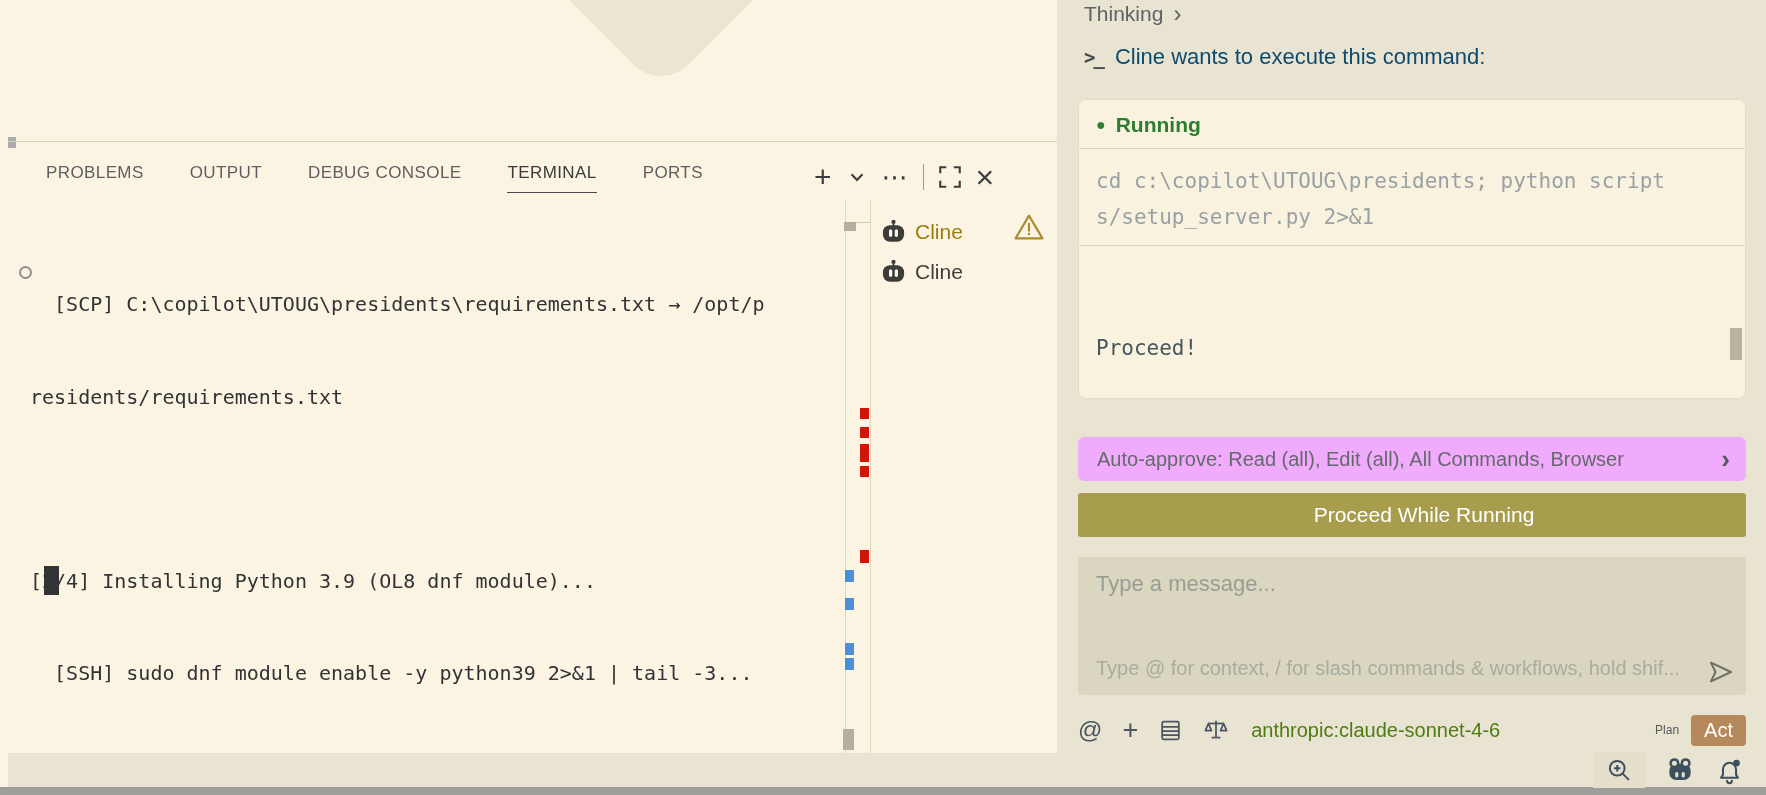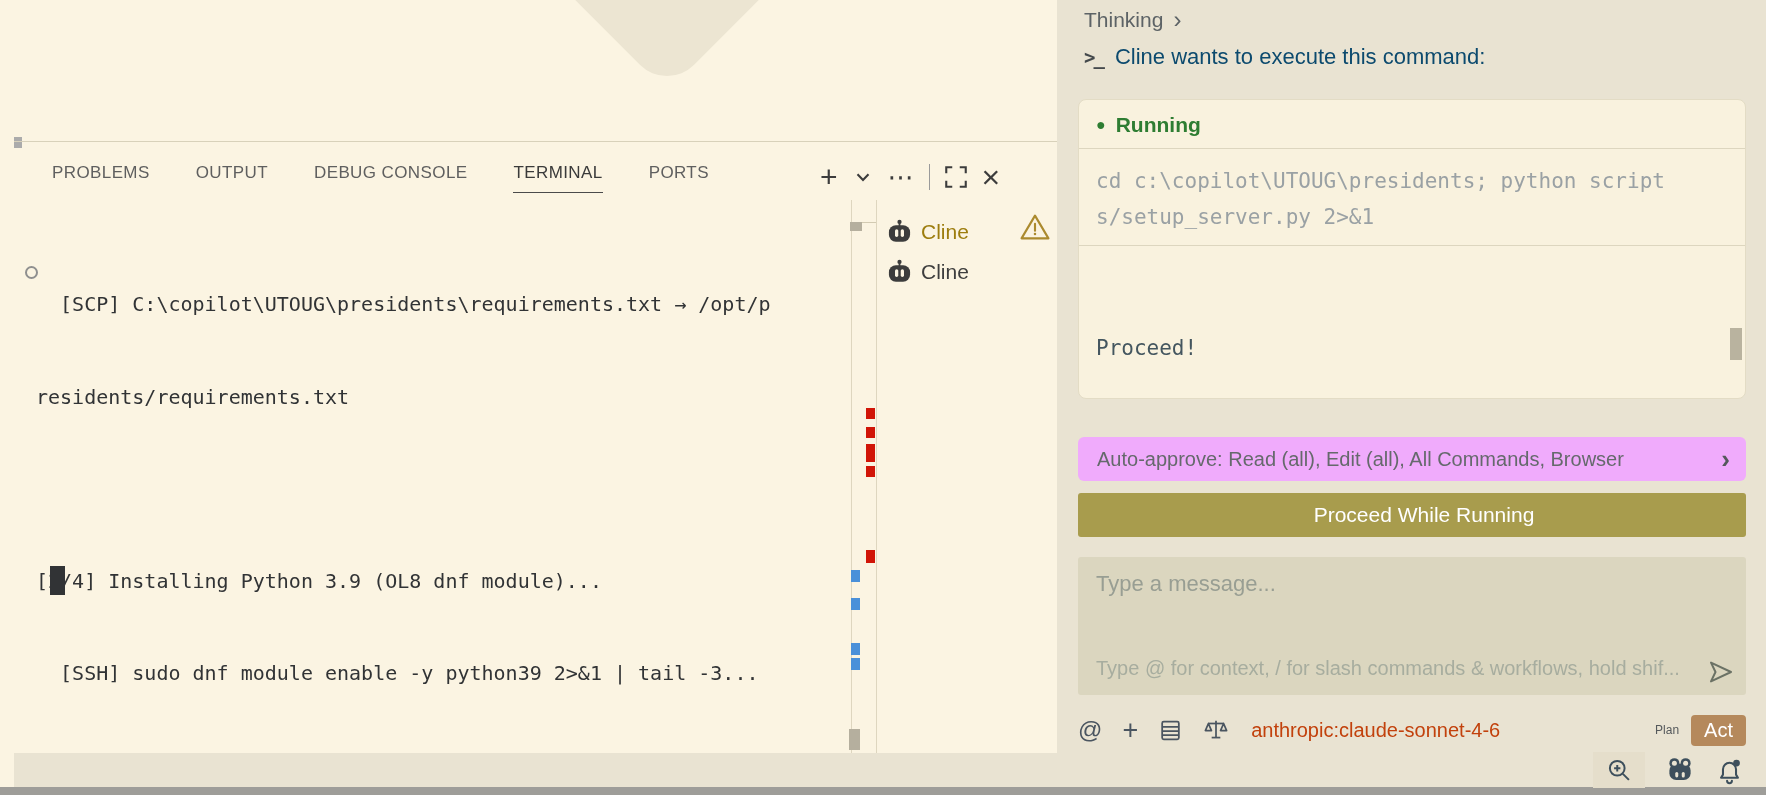--- a/index.html
+++ b/index.html
@@ -11,21 +11,21 @@
     --proceed-olive:#a89c4d;
     --act-tan:#b5895c;
     --decoration-red:#d11507;
     --decoration-blue:#4a90d9;
   }
   *{margin:0;padding:0;box-sizing:border-box;}
   html,body{width:1766px;height:795px;overflow:hidden;}
   body{font-family:"Liberation Sans",sans-serif;background:var(--editor-bg);position:relative;}
 
   
-  .main{position:absolute;left:14px;top:0;width:1057px;height:795px;background:var(--editor-bg);padding-left:36px;}
+  .main{position:absolute;left:8px;top:0;width:1057px;height:795px;background:var(--editor-bg);padding-left:36px;}
   .editor-strip{position:absolute;left:0;top:0;width:1057px;height:141px;overflow:hidden;}
   .watermark{position:absolute;left:528px;top:-210px;width:250px;height:250px;background:#ece5d2;border-radius:38px;transform:rotate(45deg);}
   .panel-top-border{position:absolute;left:0;top:141px;width:1057px;height:1px;background:#d8d1ba;}
   .edge-notch{position:absolute;left:0;top:137px;width:8px;height:11px;background:#ababab;}
 
   .panel-tabs{position:absolute;left:38px;top:163px;display:flex;gap:46px;font-size:17px;letter-spacing:.4px;color:#5f5f5f;}
   .panel-tab{padding-bottom:9px;cursor:default;}
   .panel-tab.active{color:#3a3a3a;border-bottom:1.5px solid #4a4a4a;}
 
   .panel-actions{position:absolute;left:806px;top:160px;display:flex;align-items:center;gap:14px;color:#3c3c3c;height:34px;}
@@ -53,21 +53,21 @@
   .term-tab-row{display:flex;align-items:center;gap:8px;height:40px;color:#3e3e3e;font-size:21px;}
   .term-tab-row .robot-icon{color:#3c3c3c;flex:0 0 auto;}
   .term-tab-row.gold{color:var(--accent-gold);}
   .warn-wrap{position:absolute;left:1004px;top:210px;}
 
   .panel-bottom-strip{position:absolute;left:0;top:753px;width:1057px;height:34px;background:var(--panel-bg);}
   .window-bottom-bar{position:absolute;left:0;top:787px;width:1766px;height:8px;background:#9e9d99;z-index:5;}
 
   
   .cline-panel{position:absolute;left:1057px;top:0;width:709px;height:795px;background:var(--panel-bg);}
-  .thinking-row{position:absolute;left:27px;top:6px;display:flex;align-items:center;gap:10px;color:#5d6366;font-size:21px;}
+  .thinking-row{position:absolute;left:27px;top:0;display:flex;align-items:center;gap:10px;color:#5d6366;font-size:21px;}
   .thinking-chevron{font-size:24px;color:#5d6366;}
   .exec-row{position:absolute;left:27px;top:44px;display:flex;align-items:center;gap:12px;}
   .exec-icon{font-family:"DejaVu Sans Mono",monospace;font-weight:bold;font-size:19px;color:#44494c;letter-spacing:-2px;}
   .exec-title{font-size:22px;font-weight:normal;color:#0c4a6e;}
 
   .cmd-card{position:absolute;left:21px;top:99px;width:668px;height:300px;background:var(--card-bg);border:1px solid #e3dcc5;border-radius:8px;overflow:hidden;}
   .running-row{display:flex;align-items:center;gap:10px;padding:13px 17px 11px 17px;}
   .running-dot{color:var(--running-green);font-size:16px;line-height:16px;}
   .running-label{color:var(--running-green);font-size:21px;font-weight:bold;}
   .card-divider{height:1px;background:#ddd6bf;}
@@ -85,21 +85,21 @@
   .msg-input{position:absolute;left:21px;top:557px;width:668px;height:138px;background:#dbd6bf;border-radius:3px;}
   .msg-placeholder{position:absolute;left:18px;top:14px;font-size:22px;color:#989e93;}
   .msg-hint-row{position:absolute;left:18px;right:10px;bottom:8px;display:flex;}
   .msg-hint{font-size:20px;color:#a7ad9f;flex:1;white-space:nowrap;overflow:hidden;}
   .send-icon{color:#6b7265;margin-left:8px;display:flex;}
 
   .bottom-bar{position:absolute;left:21px;top:710px;width:668px;height:40px;display:flex;align-items:center;gap:20px;color:#4a5560;}
   .bb-at{font-size:24px;}
   .bb-plus{font-size:27px;font-weight:300;}
   .bb-icon{display:flex;align-items:center;}
-  .bb-model{font-size:20px;color:#c2410c;margin-left:2px;}
+  .bb-model{font-size:20px;color:#4d7c0f;margin-left:2px;}
   .bb-right{margin-left:auto;display:flex;align-items:center;gap:12px;}
   .bb-plan{font-size:12px;color:#55595c;}
   .bb-act{background:var(--act-tan);color:#fff;font-size:20px;border-radius:4px;padding:4px 13px;border:none;font-family:"Liberation Sans",sans-serif;cursor:pointer;}
 
   .status-icons{position:absolute;right:22px;top:752px;display:flex;align-items:center;gap:20px;color:#3d4f5c;z-index:6;}
   .zoom-chip{background:#e5decb;padding:4px 12px;display:flex;align-items:center;}
 </style>
 </head>
 <body>
 

